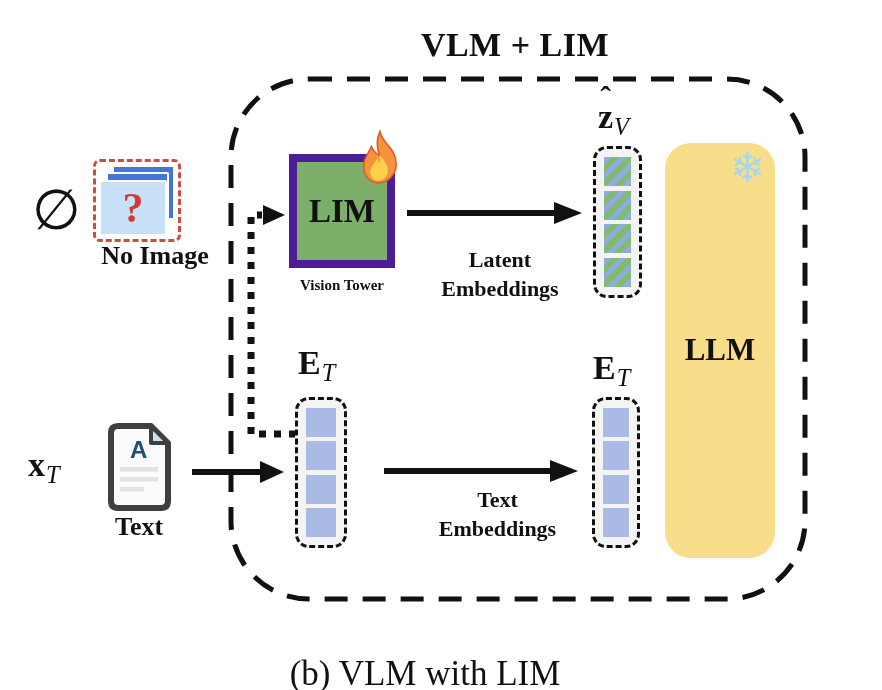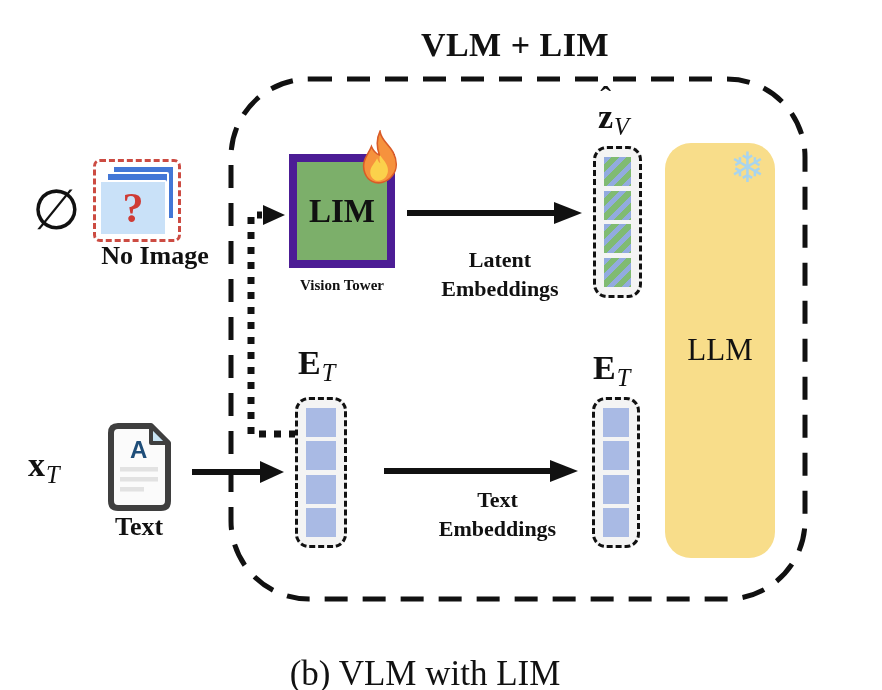--- a/index.html
+++ b/index.html
@@ -25,21 +25,21 @@
   .stack-front{width:68px;height:56px;background:#C9E1F8;border:2px solid #fff;border-radius:2px;
     display:flex;align-items:center;justify-content:center;}
   .qmark{font-size:42px;font-weight:bold;color:#CF3B35;line-height:1;}
   .small-label{font-weight:bold;font-size:26px;text-align:center;line-height:1.1;}
   .empty-set{left:32px;top:182px;font-size:56px;font-family:"DejaVu Sans", sans-serif;line-height:1;}
   
   .lim-box{left:289px;top:154px;width:106px;height:114px;background:#7CAF6A;border:8px solid #4c1d95;
     display:flex;align-items:center;justify-content:center;font-size:33px;font-weight:bold;}
   .vision-label{left:262px;top:276px;width:160px;text-align:center;font-weight:bold;font-size:15px;line-height:1.2;}
   .llm-box{left:665px;top:143px;width:110px;height:415px;background:#F8DD8A;border-radius:26px;}
-  .llm-text{position:absolute;left:0;top:189px;width:100%;text-align:center;font-size:31px;font-weight:normal;}
+  .llm-text{position:absolute;left:0;top:189px;width:100%;text-align:center;font-size:31px;font-weight:bold;}
   .snowflake{position:absolute;right:10px;top:4px;font-size:42px;line-height:1;color:#A8D4EE;
     font-family:"DejaVu Sans", sans-serif;}
   
   .col{background:#F4F4F4;border:3px dashed #111;border-radius:14px;
     display:flex;flex-direction:column;justify-content:space-between;padding:8px 8px;}
   .col-latent{left:593px;top:146px;width:49px;height:152px;}
   .col-mid{left:295px;top:397px;width:52px;height:151px;}
   .col-right{left:592px;top:397px;width:48px;height:151px;}
   .cell{width:100%;height:29px;background:#A9BAE4;}
   .cell.hatch{background:repeating-linear-gradient(135deg,#92ABDF 0 5px,#80BB72 5px 11px);}

